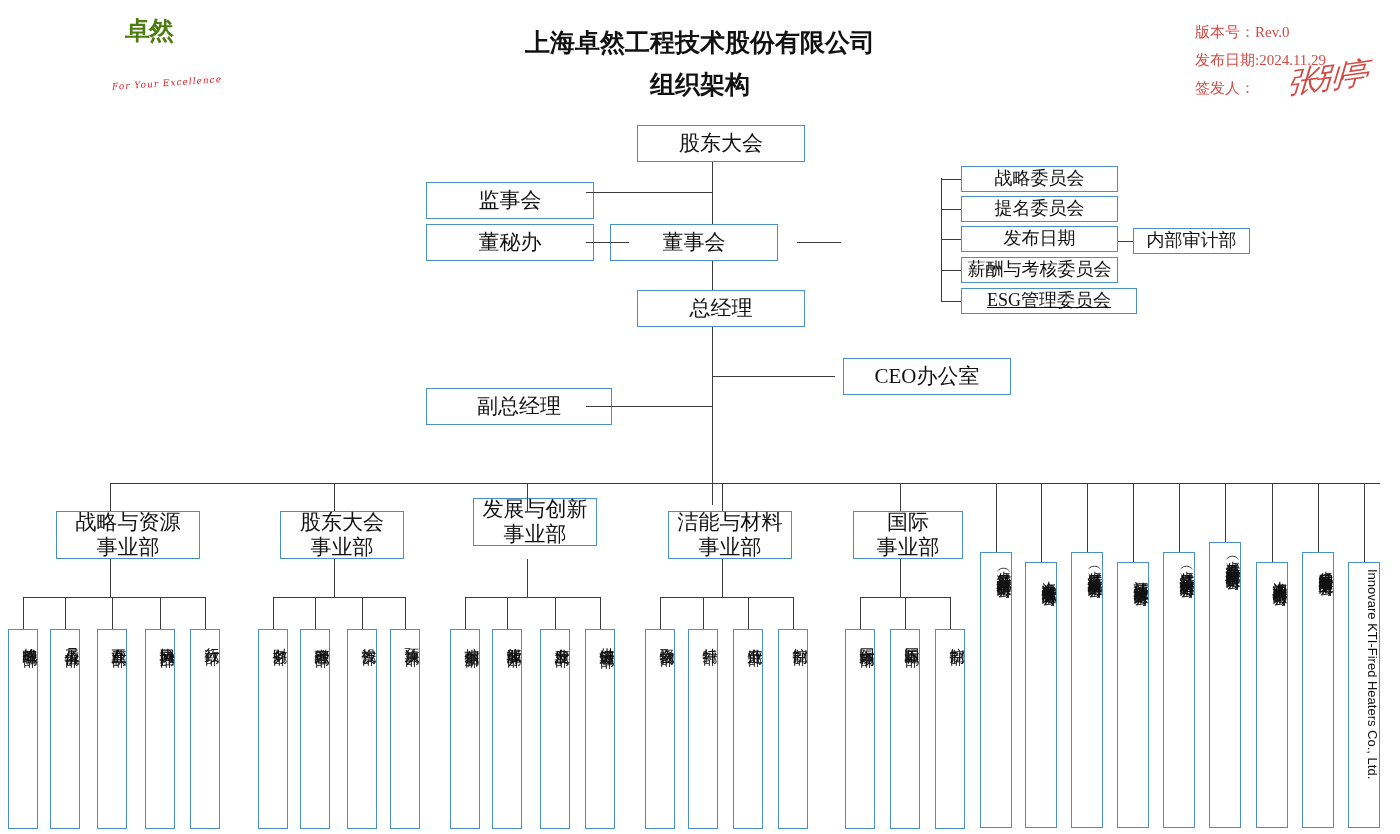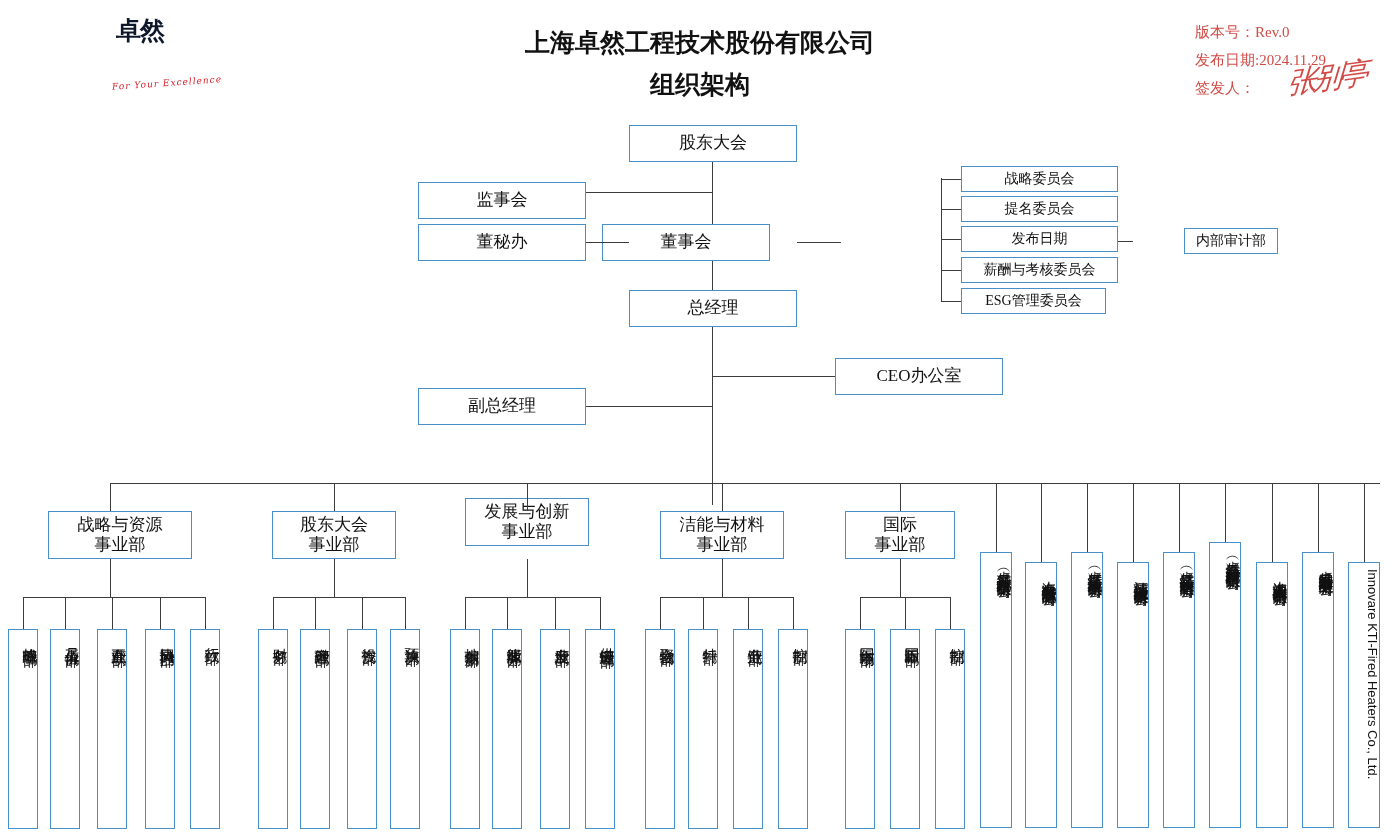--- a/index.html
+++ b/index.html
@@ -10,23 +10,23 @@
     overflow: hidden;
   }
   #root { position: relative; width: 1400px; height: 834px; }
 
   
   .logo-wrap {
     position: absolute; left: 68px; top: 14px;
     width: 200px; height: 80px;
   }
   .logo-cn {
-    position: absolute; left: 48px; top: 0px;
+    position: absolute; left: 57px; top: 0px;
     font-family: "DejaVu Sans", sans-serif;
-    font-size: 25px; font-weight: bold; color: #0f172a;
+    font-size: 25px; font-weight: bold; color: #4d7c0f;
     letter-spacing: -1px;
   }
   .logo-main {
     position: absolute; left: 0px; top: 18px;
     font-family: "DejaVu Serif", serif;
     font-size: 45px; font-weight: bold; font-style: italic;
     letter-spacing: -2px; white-space: nowrap;
   }
   .logo-main .g { color: #52a828; }
   .logo-tag {
@@ -63,22 +63,22 @@
   
   .box {
     position: absolute;
     border: 1.4px solid #4a90c8;
     background: #fff;
     display: flex; align-items: center; justify-content: center;
     text-align: center;
     color: #111;
     line-height: 1.18;
   }
-  .box.h { font-size: 17px; }
-  .box.small { font-size: 14px; }
+  .box.h { font-size: 21px; margin-left: 8px; }
+  .box.small { font-size: 18px; }
   .box.vert {
     writing-mode: vertical-rl;
     text-orientation: upright;
     font-size: 15px;
     letter-spacing: 1px;
     align-items: flex-start;
     justify-content: flex-start;
     padding-top: 6px;
     line-height: 1;
   }
@@ -126,21 +126,21 @@
       </div>
       <div class="box h" style="left: 418px; top: 224px; width: 168px; height: 37px;">
         <span>董秘办</span>
       </div>
       <div class="box h" style="left: 602px; top: 224px; width: 168px; height: 37px;">
         <span>董事会</span>
       </div>
       <div class="box h" style="left: 629px; top: 290px; width: 168px; height: 37px;">
         <span>总经理</span>
       </div>
-      <div class="box h" style="left: 418px; top: 388px; width: 168px; height: 37px;">
+      <div class="box h" style="left: 418px; top: 388px; width: 186px; height: 37px;">
         <span>副总经理</span>
       </div>
       <div class="box h" style="left: 835px; top: 358px; width: 168px; height: 37px;">
         <span>CEO办公室</span>
       </div>
       <div class="line v" style="left: 712px; top: 162px; height: 62px;"></div>
       <div class="line h" style="left: 586px; top: 192px; width: 126px;"></div>
       <div class="line h" style="left: 586px; top: 242px; width: 43px;"></div>
       <div class="line v" style="left: 712px; top: 261px; height: 29px;"></div>
       <div class="line v" style="left: 712px; top: 327px; height: 178px;"></div>
@@ -151,31 +151,31 @@
       </div>
       <div class="box small" style="left: 961px; top: 196px; width: 157px; height: 26px;">
         <span>提名委员会</span>
       </div>
       <div class="box small" style="left: 961px; top: 226px; width: 157px; height: 26px;">
         <span>发布日期</span>
       </div>
       <div class="box small" style="left: 961px; top: 257px; width: 157px; height: 26px;">
         <span>薪酬与考核委员会</span>
       </div>
-      <div class="box small" style="left: 961px; top: 288px; width: 145px; height: 26px;">
+      <div class="box small" style="left: 961px; top: 288px; width: 176px; height: 26px; text-decoration: underline;">
         <span>ESG管理委员会</span>
       </div>
       <div class="line h" style="left: 797px; top: 242px; width: 44px;"></div>
       <div class="line v" style="left: 941px; top: 178px; height: 123px;"></div>
       <div class="line h" style="left: 941px; top: 179px; width: 20px;"></div>
       <div class="line h" style="left: 941px; top: 209px; width: 20px;"></div>
       <div class="line h" style="left: 941px; top: 239px; width: 20px;"></div>
       <div class="line h" style="left: 941px; top: 270px; width: 20px;"></div>
       <div class="line h" style="left: 941px; top: 301px; width: 20px;"></div>
-      <div class="box small" style="left: 1184px; top: 228px; width: 94px; height: 26px;">
+      <div class="box small" style="left: 1133px; top: 228px; width: 117px; height: 26px;">
         <span>内部审计部</span>
       </div>
       <div class="line h" style="left: 1118px; top: 241px; width: 15px;"></div>
       <div class="line h" style="left: 110px; top: 483px; width: 1270px;"></div>
       <div class="box h" style="left: 48px; top: 511px; width: 144px; height: 48px;">
         <div>
           <div>战略与资源</div>
           <div>事业部</div>
         </div>
       </div>

